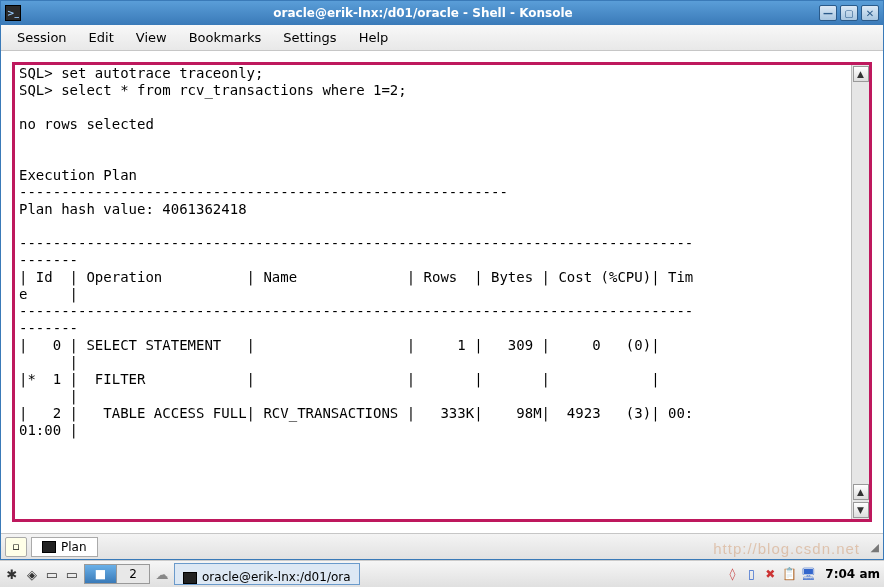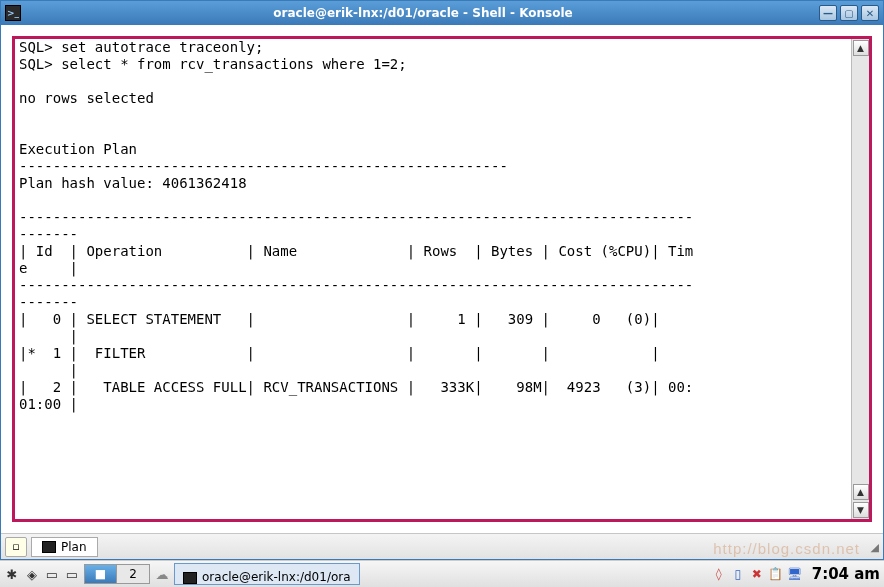--- a/index.html
+++ b/index.html
@@ -36,38 +36,46 @@
 .taskbar { position: absolute; bottom: 0; left: 0; width: 884px; height: 27px; background: linear-gradient(to bottom, #f6f6f6 0%, #e0e0e0 100%); border-top: 1px solid #ccc; display: flex; align-items: center; padding: 0 4px; gap: 4px; font-size: 12px; }
 .taskbar .tray-icon { width: 16px; height: 16px; display: flex; align-items: center; justify-content: center; cursor: pointer; font-size: 13px; color: #333; }
 .taskbar .desktop-switcher { display: flex; gap: 0; border: 1px solid #999; }
 .taskbar .desktop-switcher .desk { width: 32px; height: 18px; border-right: 1px solid #999; display: flex; align-items: center; justify-content: center; cursor: pointer; background: #e8e8e8; }
 .taskbar .desktop-switcher .desk:last-child { border-right: none; }
 .taskbar .desktop-switcher .desk.active { background: linear-gradient(to bottom, #6ab0e8, #3a7ab8); color: #fff; }
 .taskbar .task-item { height: 22px; border: 1px solid #aaa; background: #f0f0f0; padding: 0 8px; display: flex; align-items: flex-end; gap: 5px; cursor: pointer; max-width: 200px; overflow: hidden; white-space: nowrap; font-size: 12px; }
 .taskbar .task-item.active { background: #dde8f4; border-color: #6a9acb; }
 .taskbar .systray { margin-left: auto; display: flex; align-items: center; gap: 3px; }
 .taskbar .systray .st-icon { width: 16px; height: 16px; font-size: 12px; display: flex; align-items: center; justify-content: center; cursor: pointer; }
-.taskbar .clock { margin-left: 6px; font-weight: bold; font-size: 15px; }
+.taskbar .clock { margin-left: 6px; font-weight: bold; font-size: 12px; }
 
 .watermark { position: absolute; bottom: 30px; right: 24px; font-size: 15px; color: rgba(200,120,60,0.35); font-family: Arial; letter-spacing: 1px; pointer-events: none; }
 </style>
 </head>
 <body>
 
 <div class="window">
   <div class="titlebar">
     <div class="konsole-icon">&gt;_</div>
     <div class="title-text">oracle@erik-lnx:/d01/oracle - Shell - Konsole</div>
     <div class="win-btns">
       <div class="win-btn">—</div>
       <div class="win-btn">▢</div>
       <div class="win-btn">✕</div>
     </div>
   </div>
 
+  <div class="menubar">
+    <div class="menu-item">Session</div>
+    <div class="menu-item">Edit</div>
+    <div class="menu-item">View</div>
+    <div class="menu-item">Bookmarks</div>
+    <div class="menu-item">Settings</div>
+    <div class="menu-item">Help</div>
+  </div>
 
   <div class="terminal-wrap">
     <div class="terminal" id="terminal">SQL&gt; set autotrace traceonly;
 SQL&gt; select * from rcv_transactions where 1=2;
 
 no rows selected
 
 
 Execution Plan
 ----------------------------------------------------------

